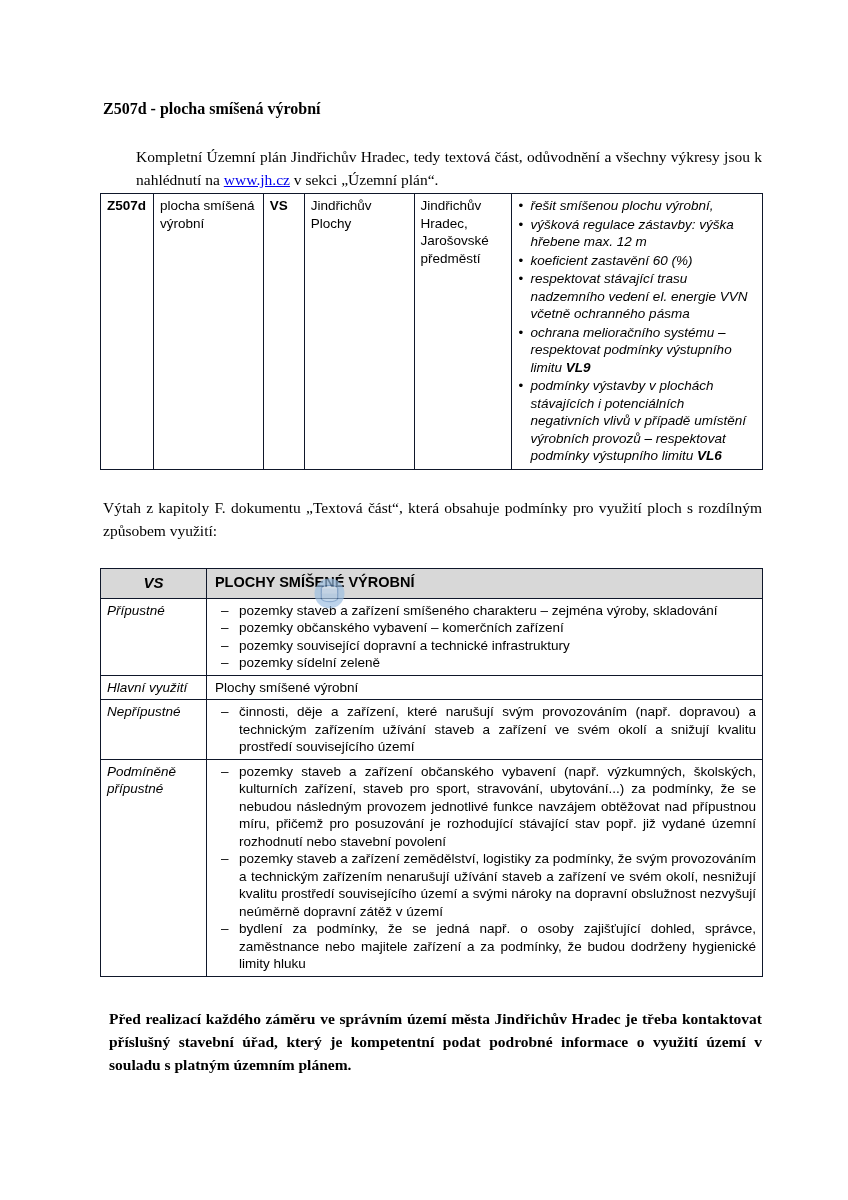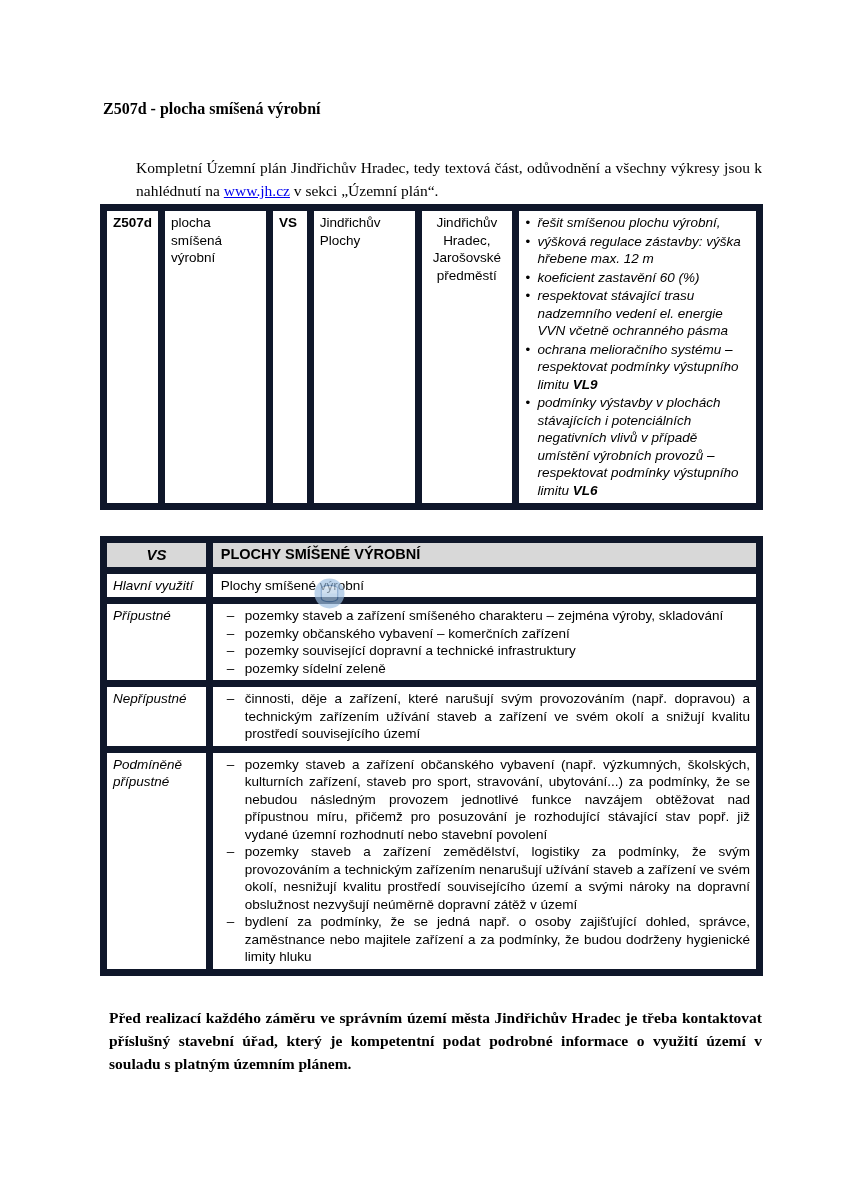--- a/index.html
+++ b/index.html
@@ -14,21 +14,21 @@
     position: relative;
     width: 848px;
     min-height: 1200px;
     padding: 100px 86px 40px 100px;
   }
   
   .doc-title {
     font-size: 16px;
     font-weight: bold;
     margin-left: 3px;
-    margin-bottom: 38px;
+    margin-bottom: 27px;
     font-family: "Liberation Serif", serif;
   }
   .body-text {
     font-size: 15.5px;
     line-height: 23px;
     text-align: justify;
     margin-left: 3px;
   }
   .body-text.mb-sm { margin-bottom: 2px; margin-left: 36px; }
   .body-text.mb-md { margin-bottom: 14px; }
@@ -36,32 +36,32 @@
   a.doc-link { color: #0000ee; text-decoration: underline; cursor: pointer; }
 
   
   table {
     border-collapse: collapse;
     font-family: "Liberation Sans", sans-serif;
     font-size: 13.5px;
     line-height: 17.5px;
   }
   td {
-    border: 7px solid #0f172a;
+    border: 1px solid #0f172a;
     vertical-align: top;
     padding: 3px 6px;
   }
   
   .t1 { width: 663px; margin-bottom: 26px; }
   .t1 td { height: 230px; }
   .t1 .c1 { width: 53px;  font-weight: bold; }
   .t1 .c2 { width: 110px; }
   .t1 .c3 { width: 41px;  font-weight: bold; }
   .t1 .c4 { width: 110px; }
-  .t1 .c5 { width: 97px; text-align: center; }
+  .t1 .c5 { width: 97px; }
   .t1 .c6 { width: 252px; padding-left: 4px; }
   ul.bullets { list-style: none; }
   ul.bullets li { display: flex; margin-bottom: 1px; }
   ul.bullets .bmark { width: 15px; flex: 0 0 15px; text-align: left; padding-left: 3px; }
   ul.bullets .btext { flex: 1; font-style: italic; }
 
   
   .t2 { width: 663px; margin-bottom: 30px; }
   .t2 .head td {
     background: #d8d8d8;
@@ -156,51 +156,52 @@
           <li>
                 <span class="bmark">•</span>
                 <span class="btext"><span>podmínky výstavby v plochách stávajících i potenciálních negativních vlivů v případě umístění výrobních provozů – respektovat podmínky výstupního limitu </span><b>VL6</b></span>
               </li>
         </ul>
       </td>
     </tr>
     </tbody>
   </table>
 
+  <p class="body-text mb-lg">Výtah z kapitoly F. dokumentu „Textová část“, která obsahuje podmínky pro využití ploch s rozdílným způsobem využití:</p>
 
   <table class="t2">
     <tbody>
     <tr class="head">
       <td class="label-col hcode">VS</td>
       <td class="content-col htitle">PLOCHY SMÍŠENÉ VÝROBNÍ</td>
     </tr>
     <tr>
+      <td class="label-col">Přípustné</td>
+      <td class="content-col">
+        <div class="dash-item">
+              <span class="dmark">–</span>
+              <span class="dtext">pozemky staveb a zařízení smíšeného charakteru – zejména výroby, skladování</span>
+            </div>
+        <div class="dash-item">
+              <span class="dmark">–</span>
+              <span class="dtext">pozemky občanského vybavení – komerčních zařízení</span>
+            </div>
+        <div class="dash-item">
+              <span class="dmark">–</span>
+              <span class="dtext">pozemky související dopravní a technické infrastruktury</span>
+            </div>
+        <div class="dash-item">
+              <span class="dmark">–</span>
+              <span class="dtext">pozemky sídelní zeleně</span>
+            </div>
+      </td>
+    </tr>
+    <tr>
       <td class="label-col">Hlavní využití</td>
       <td class="content-col">Plochy smíšené výrobní</td>
-    </tr>
-    <tr>
-      <td class="label-col">Přípustné</td>
-      <td class="content-col">
-        <div class="dash-item">
-              <span class="dmark">–</span>
-              <span class="dtext">pozemky staveb a zařízení smíšeného charakteru – zejména výroby, skladování</span>
-            </div>
-        <div class="dash-item">
-              <span class="dmark">–</span>
-              <span class="dtext">pozemky občanského vybavení – komerčních zařízení</span>
-            </div>
-        <div class="dash-item">
-              <span class="dmark">–</span>
-              <span class="dtext">pozemky související dopravní a technické infrastruktury</span>
-            </div>
-        <div class="dash-item">
-              <span class="dmark">–</span>
-              <span class="dtext">pozemky sídelní zeleně</span>
-            </div>
-      </td>
     </tr>
     <tr>
       <td class="label-col">Nepřípustné</td>
       <td class="content-col">
         <div class="dash-item">
               <span class="dmark">–</span>
               <span class="dtext">činnosti, děje a zařízení, které narušují svým provozováním (např. dopravou) a technickým zařízením užívání staveb a zařízení ve svém okolí a snižují kvalitu prostředí souvisejícího území</span>
             </div>
       </td>
     </tr>

